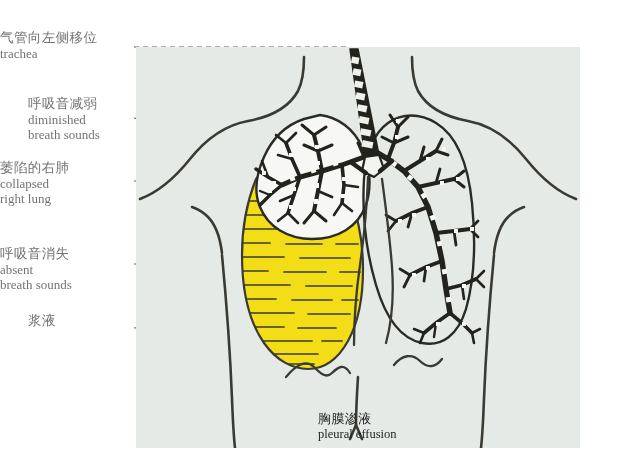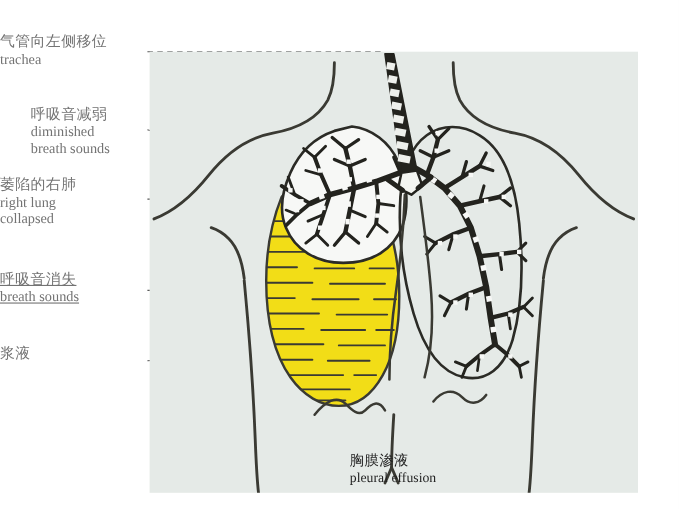--- a/index.html
+++ b/index.html
@@ -69,30 +69,31 @@
   </div>
 
   <div class="annotation" style="left:0px; top:96px; width:131px;padding-left:28px;">
     <div class="ann-cn">呼吸音减弱</div>
     <div class="ann-en">diminished</div>
     <div class="ann-en">breath sounds</div>
   </div>
 
   <div class="annotation" style="left:0px; top:160px; width:131px;">
     <div class="ann-cn">萎陷的右肺</div>
+    <div class="ann-en">collapsed</div>
     <div class="ann-en">right lung</div>
-    <div class="ann-en">collapsed</div>
-  </div>
-
-  <div class="annotation" style="left:0px; top:246px; width:131px;text-decoration:underline;">
+  </div>
+
+  <div class="annotation" style="left:0px; top:246px; width:131px;">
     <div class="ann-cn">呼吸音消失</div>
+    <div class="ann-en">absent</div>
     <div class="ann-en">breath sounds</div>
   </div>
 
-  <div class="annotation" style="left:0px; top:313px; width:131px;">
+  <div class="annotation" style="left:0px; top:313px; width:131px;padding-left:28px;">
     <div class="ann-cn">浆液</div>
   </div>
 
   <svg id="leaders-svg" width="617" height="472">
     <g stroke="#5a5a5a" stroke-width="1" fill="none" stroke-dasharray="5,4">
       <line x1="134" y1="47" x2="346" y2="47"></line>
       <line x1="134" y1="118" x2="288" y2="158"></line>
       <line x1="134" y1="181" x2="277" y2="181"></line>
       <line x1="134" y1="264" x2="247" y2="264"></line>
       <line x1="134" y1="328" x2="262" y2="318"></line>

